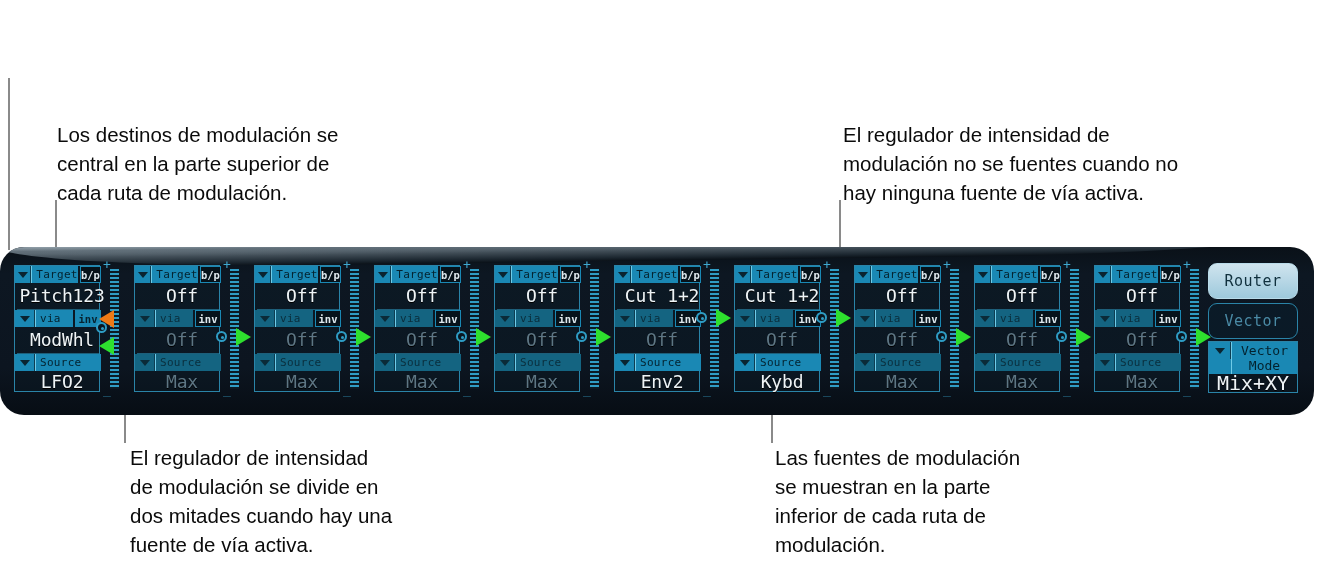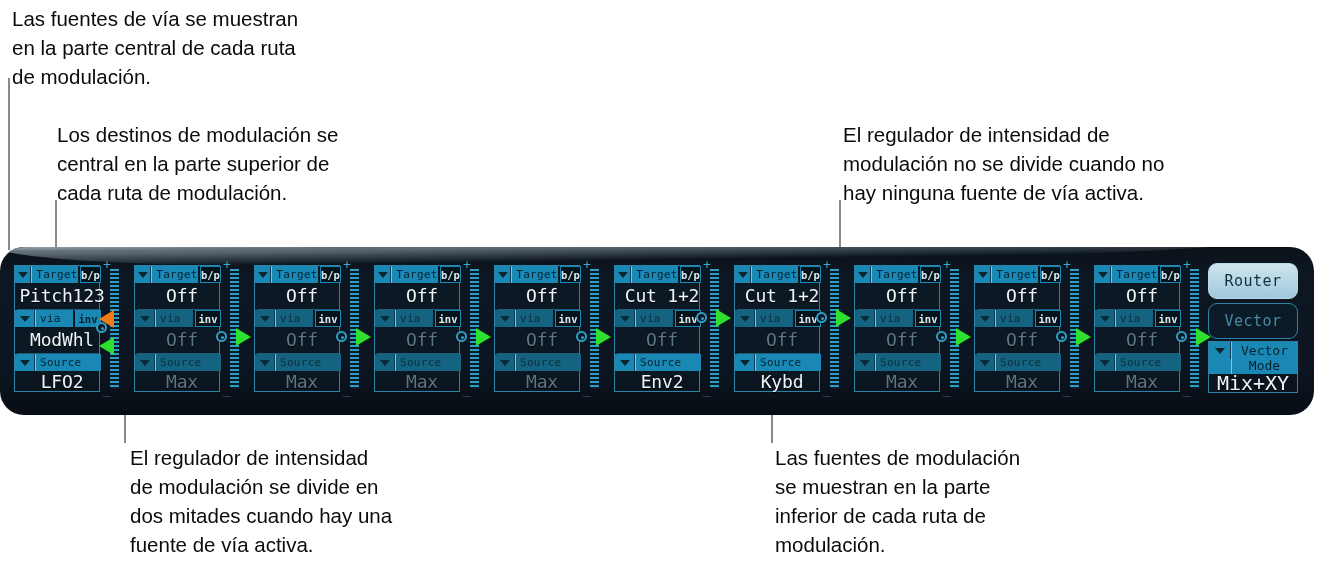--- a/index.html
+++ b/index.html
@@ -181,28 +181,25 @@
     display:flex; align-items:center; justify-content:center;
     font-family:"DejaVu Sans Mono", monospace; font-size:20px;
     color:#eef4f7; text-shadow:0 1px 0 #000;
   }
 </style>
 </head>
 <body>
 
 <div id="root">
 
-  <div class="caption" id="cap1" style="left:12px; top:4px;">Las fuentes de vía se muestran
-en la parte central de cada ruta
-de modulación.</div>
   <div class="caption" id="cap2" style="left:57px; top:120px;">Los destinos de modulación se
 central en la parte superior de
 cada ruta de modulación.</div>
   <div class="caption" id="cap3" style="left:843px; top:120px;">El regulador de intensidad de
-modulación no se divide cuando no
+modulación no se fuentes cuando no
 hay ninguna fuente de vía activa.</div>
   <div class="caption" id="cap4" style="left:130px; top:443px;">El regulador de intensidad
 de modulación se divide en
 dos mitades cuando hay una
 fuente de vía activa.</div>
   <div class="caption" id="cap5" style="left:775px; top:443px;">Las fuentes de modulación
 se muestran en la parte
 inferior de cada ruta de
 modulación.</div>
 

